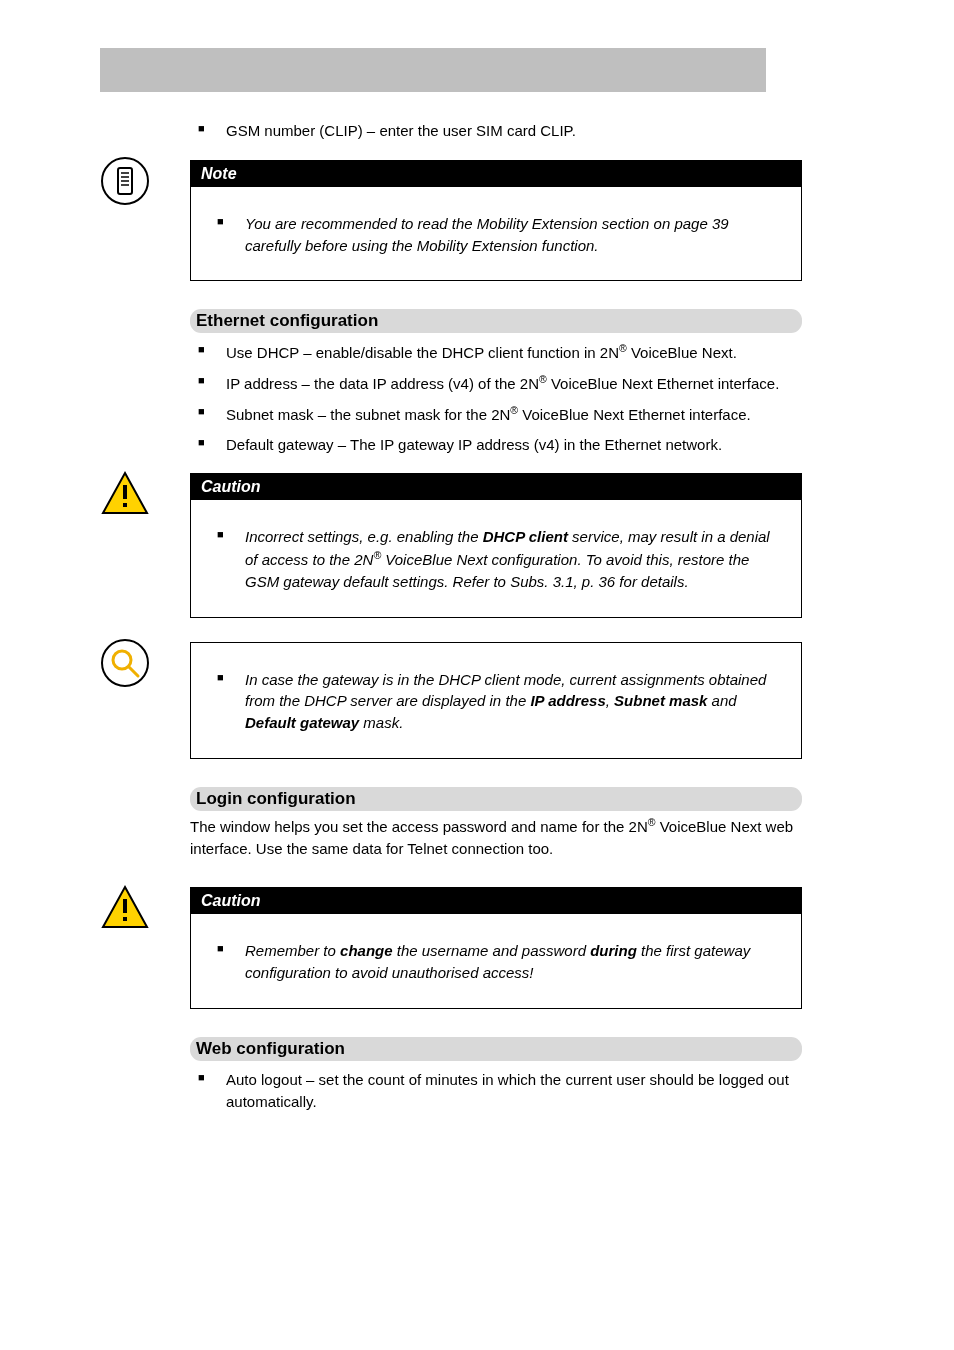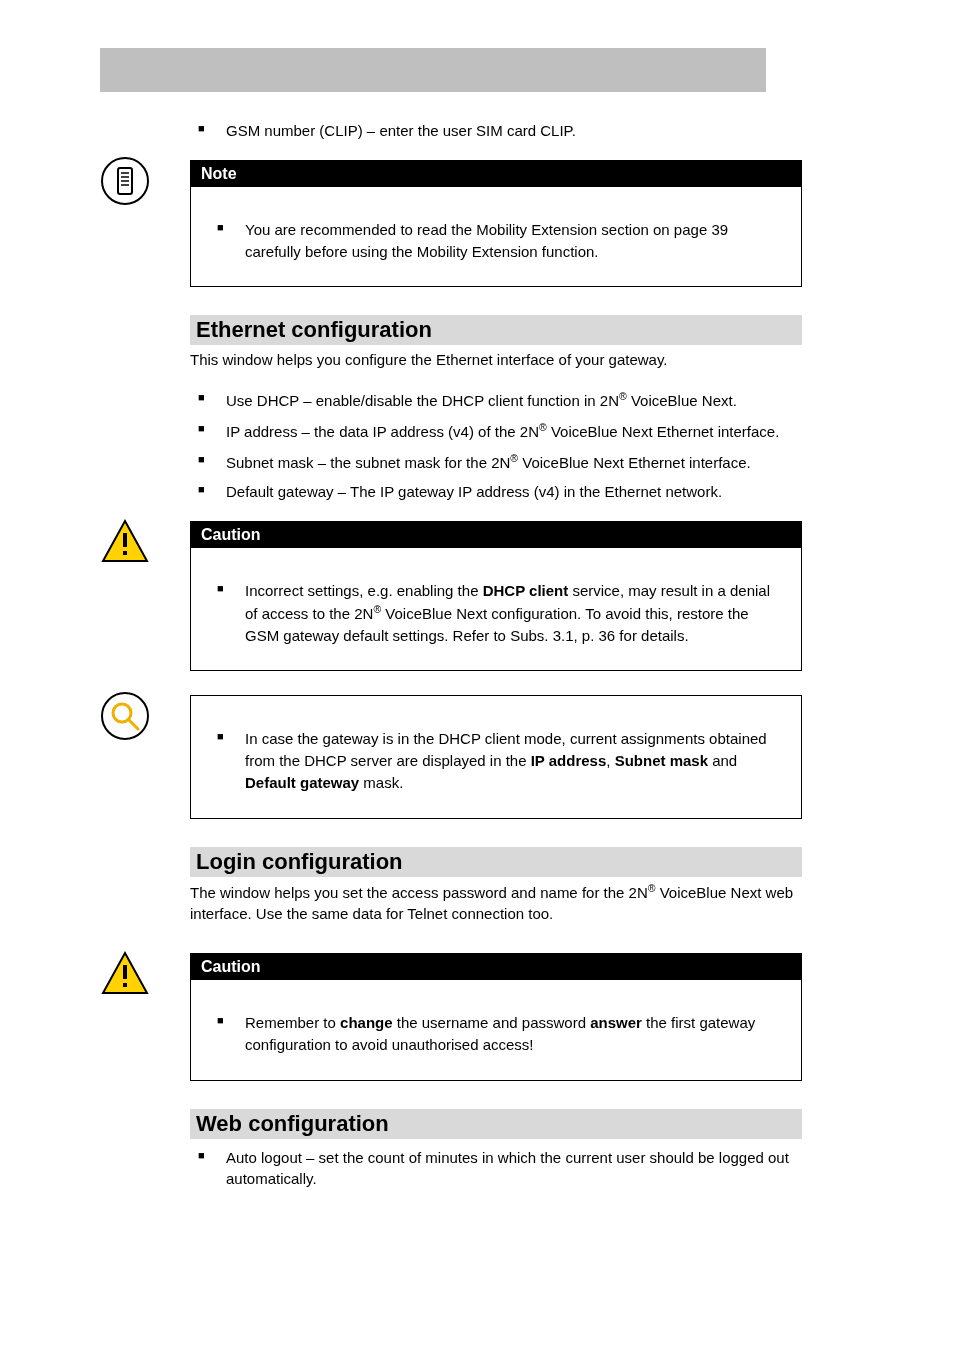--- a/index.html
+++ b/index.html
@@ -4,27 +4,27 @@
 <style>
   * { box-sizing: border-box; margin: 0; padding: 0; }
   html, body { width: 954px; background: #fff; font-family: Verdana, Geneva, sans-serif; color: #000; font-size: 15px; }
   .page { width: 902px; padding: 48px 100px 60px 100px; }
   .topbar { position: relative; height: 44px; background: #bfbfbf; margin-bottom: 28px; }
   .topbar .cut { position: absolute; right: 0; top: 0; width: 36px; height: 44px; background: #fff; }
   .content { margin-left: 90px; }
   ul.bullets { list-style: none; padding-left: 0; margin: 0 0 12px 0; }
   ul.bullets > li { position: relative; padding-left: 36px; margin: 8px 0; line-height: 1.45; }
   ul.bullets > li::before { content: "■"; position: absolute; left: 8px; top: 1px; font-size: 11px; }
-  .callout-wrap { position: relative; margin: 18px 0 24px 0; }
+  .callout-wrap { position: relative; margin: 18px 0 24px 0; font-style: italic; }
   .callout-icon { position: absolute; left: -90px; top: -4px; width: 50px; height: 50px; }
   .callout { border: 1px solid #000; }
   .callout-title { background: #000; color: #fff; font-weight: bold; padding: 4px 10px; font-size: 16px; }
-  .callout-body { padding: 24px 18px 12px 18px; }
+  .callout-body { padding: 18px 18px 12px 18px; }
   .callout-body ul.bullets > li { padding-left: 36px; }
-  .section-head { background: #d9d9d9; padding: 2px 6px; font-weight: bold; font-size: 22px; margin-top: 28px; }
+  .section-head { background: #d9d9d9; padding: 2px 6px; font-weight: bold; font-size: 17px; margin-top: 28px; border-radius: 11px; }
   .section-para { padding: 4px 0 10px 0; line-height: 1.45; }
   sup { font-size: 0.7em; vertical-align: super; }
   b { font-weight: bold; }
   
   svg { display:block; }
 </style>
 </head>
 <body>
 
 <div class="page">
@@ -53,21 +53,20 @@
         <div class="callout-title">Note</div>
         <div class="callout-body">
           <ul class="bullets">
               <li>You are recommended to read the Mobility Extension section on page 39 carefully before using the Mobility Extension function.</li>
             </ul>
         </div>
       </div>
     </div>
 
     <div class="section-head">Ethernet configuration</div>
-    <div class="section-para">This window helps you configure the Ethernet interface of your gateway.</div>
     <ul class="bullets">
       <li><span>Use DHCP – enable/disable the DHCP client function in 2N</span><sup>®</sup><span> VoiceBlue Next.</span></li>
       <li><span>IP address – the data IP address (v4) of the 2N</span><sup>®</sup><span> VoiceBlue Next Ethernet interface.</span></li>
       <li><span>Subnet mask – the subnet mask for the 2N</span><sup>®</sup><span> VoiceBlue Next Ethernet interface.</span></li>
       <li>Default gateway – The IP gateway IP address (v4) in the Ethernet network.</li>
     </ul>
 
     <div class="callout-wrap">
       <div class="callout-icon">
         <svg viewBox="0 0 50 50" width="50" height="50">
@@ -111,21 +110,21 @@
         <svg viewBox="0 0 50 50" width="50" height="50">
             <polygon points="25,4 47,44 3,44" fill="#ffd200" stroke="#000" stroke-width="2"></polygon>
             <rect x="23" y="16" width="4" height="14" fill="#000"></rect>
             <rect x="23" y="34" width="4" height="4" fill="#000"></rect>
           </svg>
       </div>
       <div class="callout">
         <div class="callout-title">Caution</div>
         <div class="callout-body">
           <ul class="bullets">
-              <li><span>Remember to </span><b>change</b><span> the username and password </span><b>answer</b><span> the first gateway configuration to avoid unauthorised access!</span></li>
+              <li><span>Remember to </span><b>change</b><span> the username and password </span><b>during</b><span> the first gateway configuration to avoid unauthorised access!</span></li>
             </ul>
         </div>
       </div>
     </div>
 
     <div class="section-head">Web configuration</div>
     <ul class="bullets">
       <li>Auto logout – set the count of minutes in which the current user should be logged out automatically.</li>
     </ul>
 

